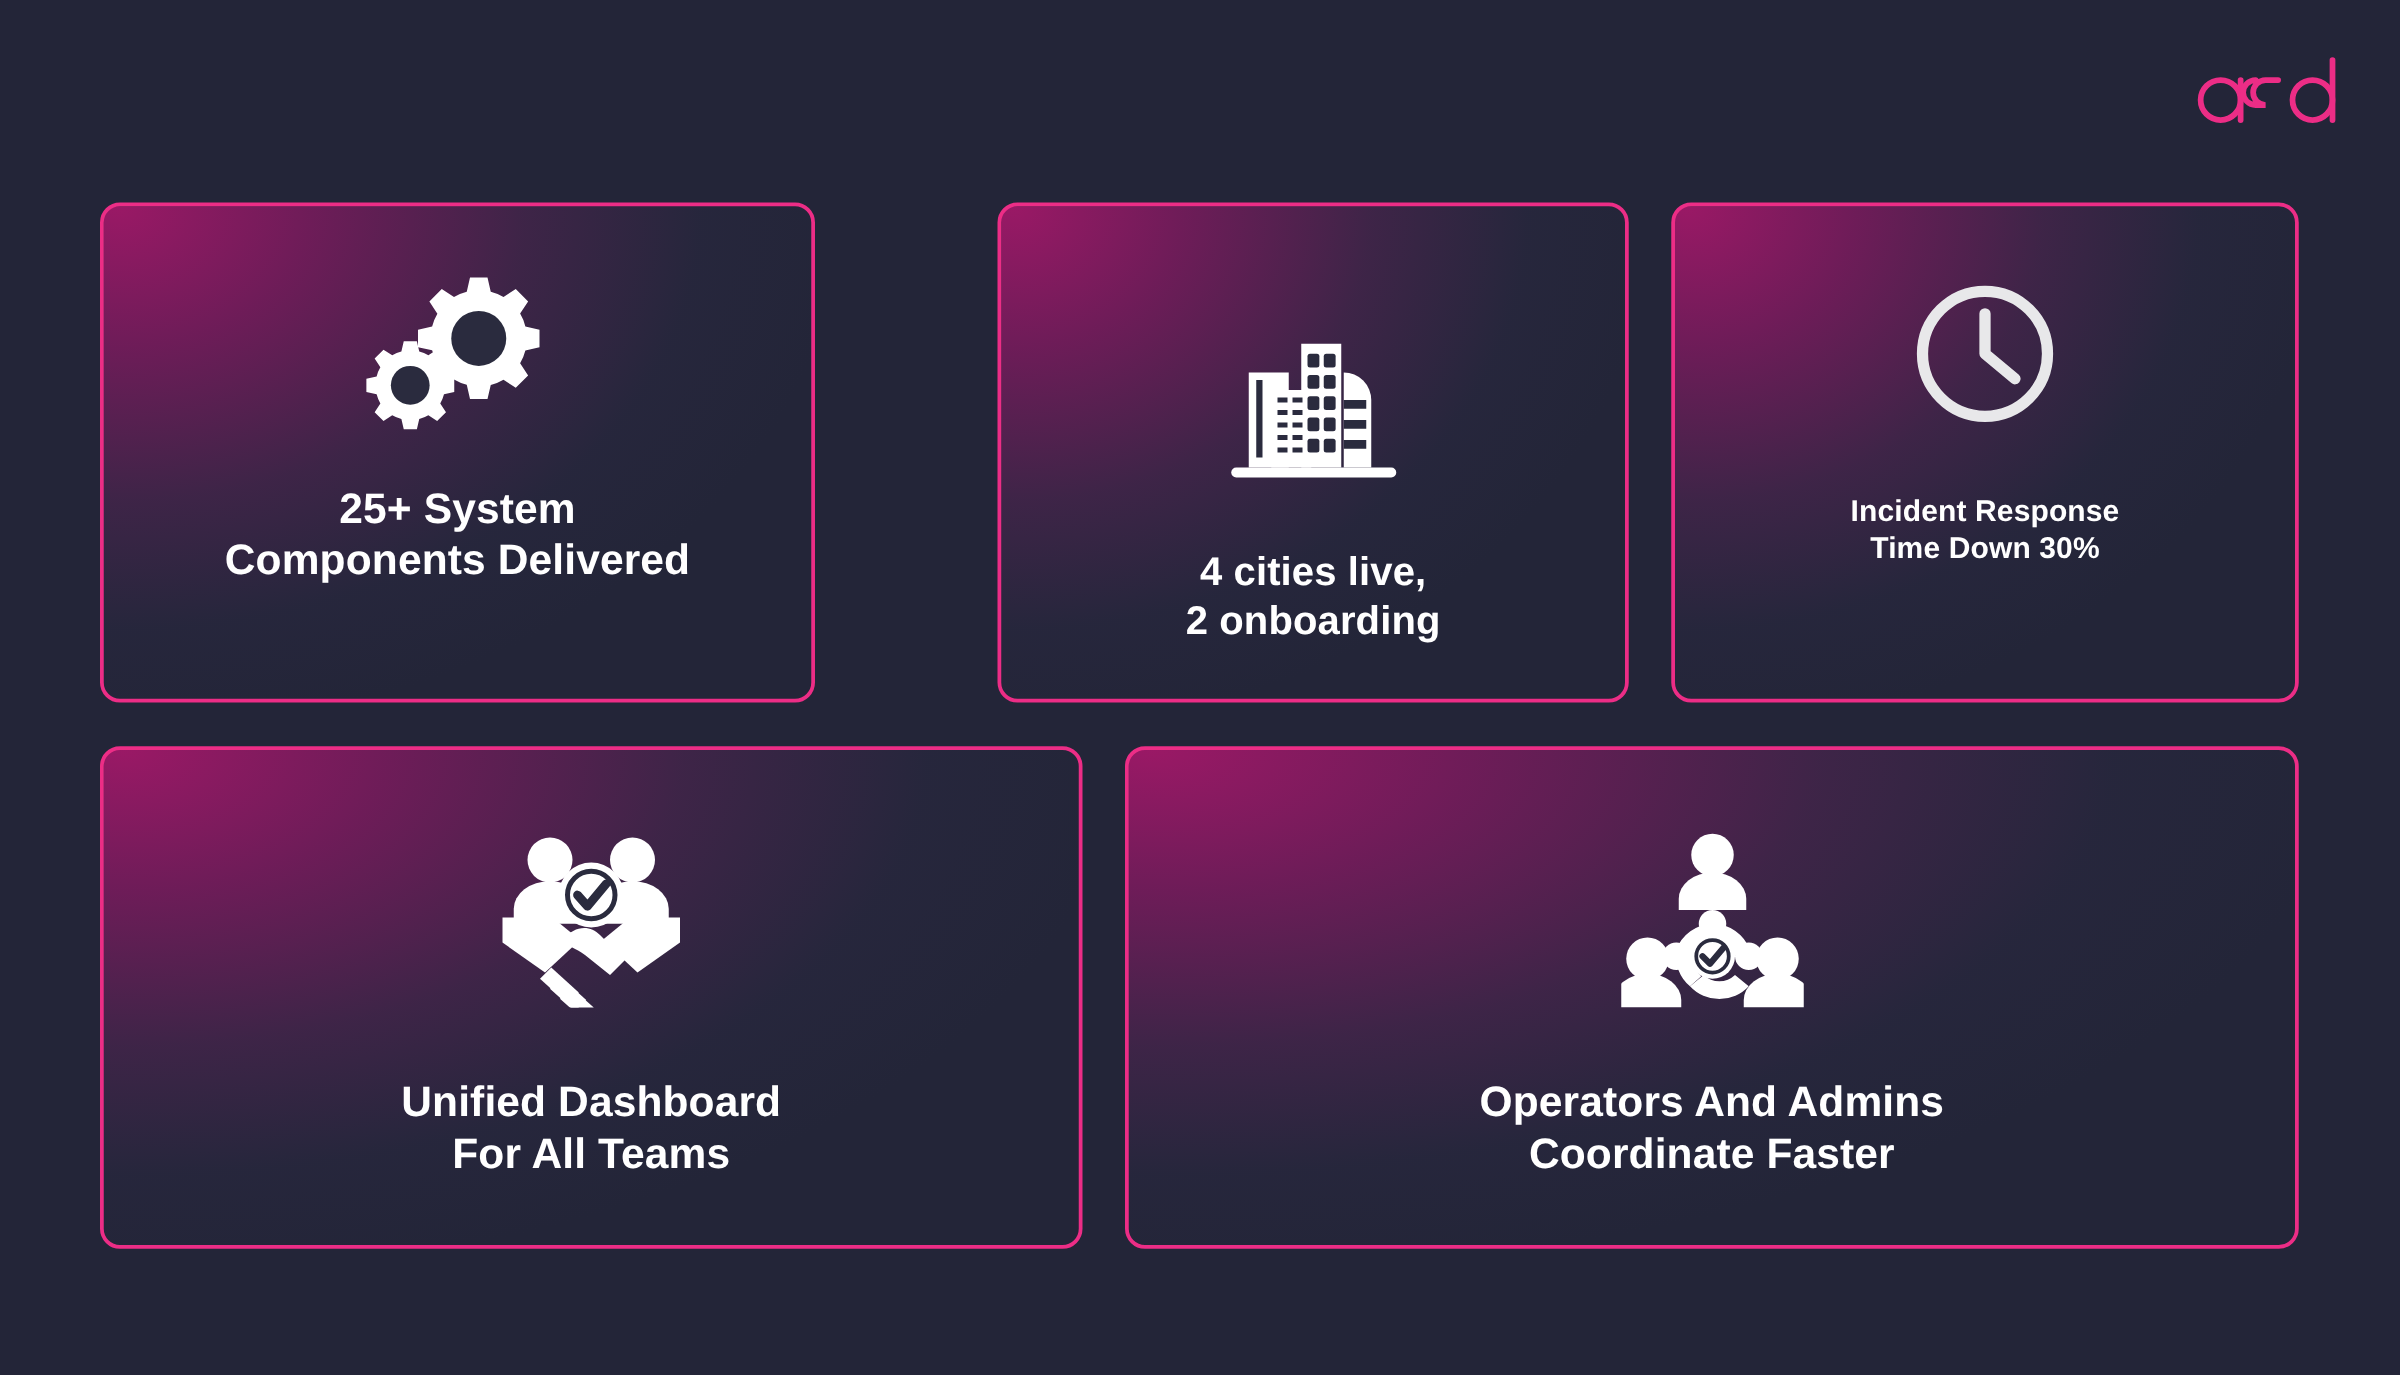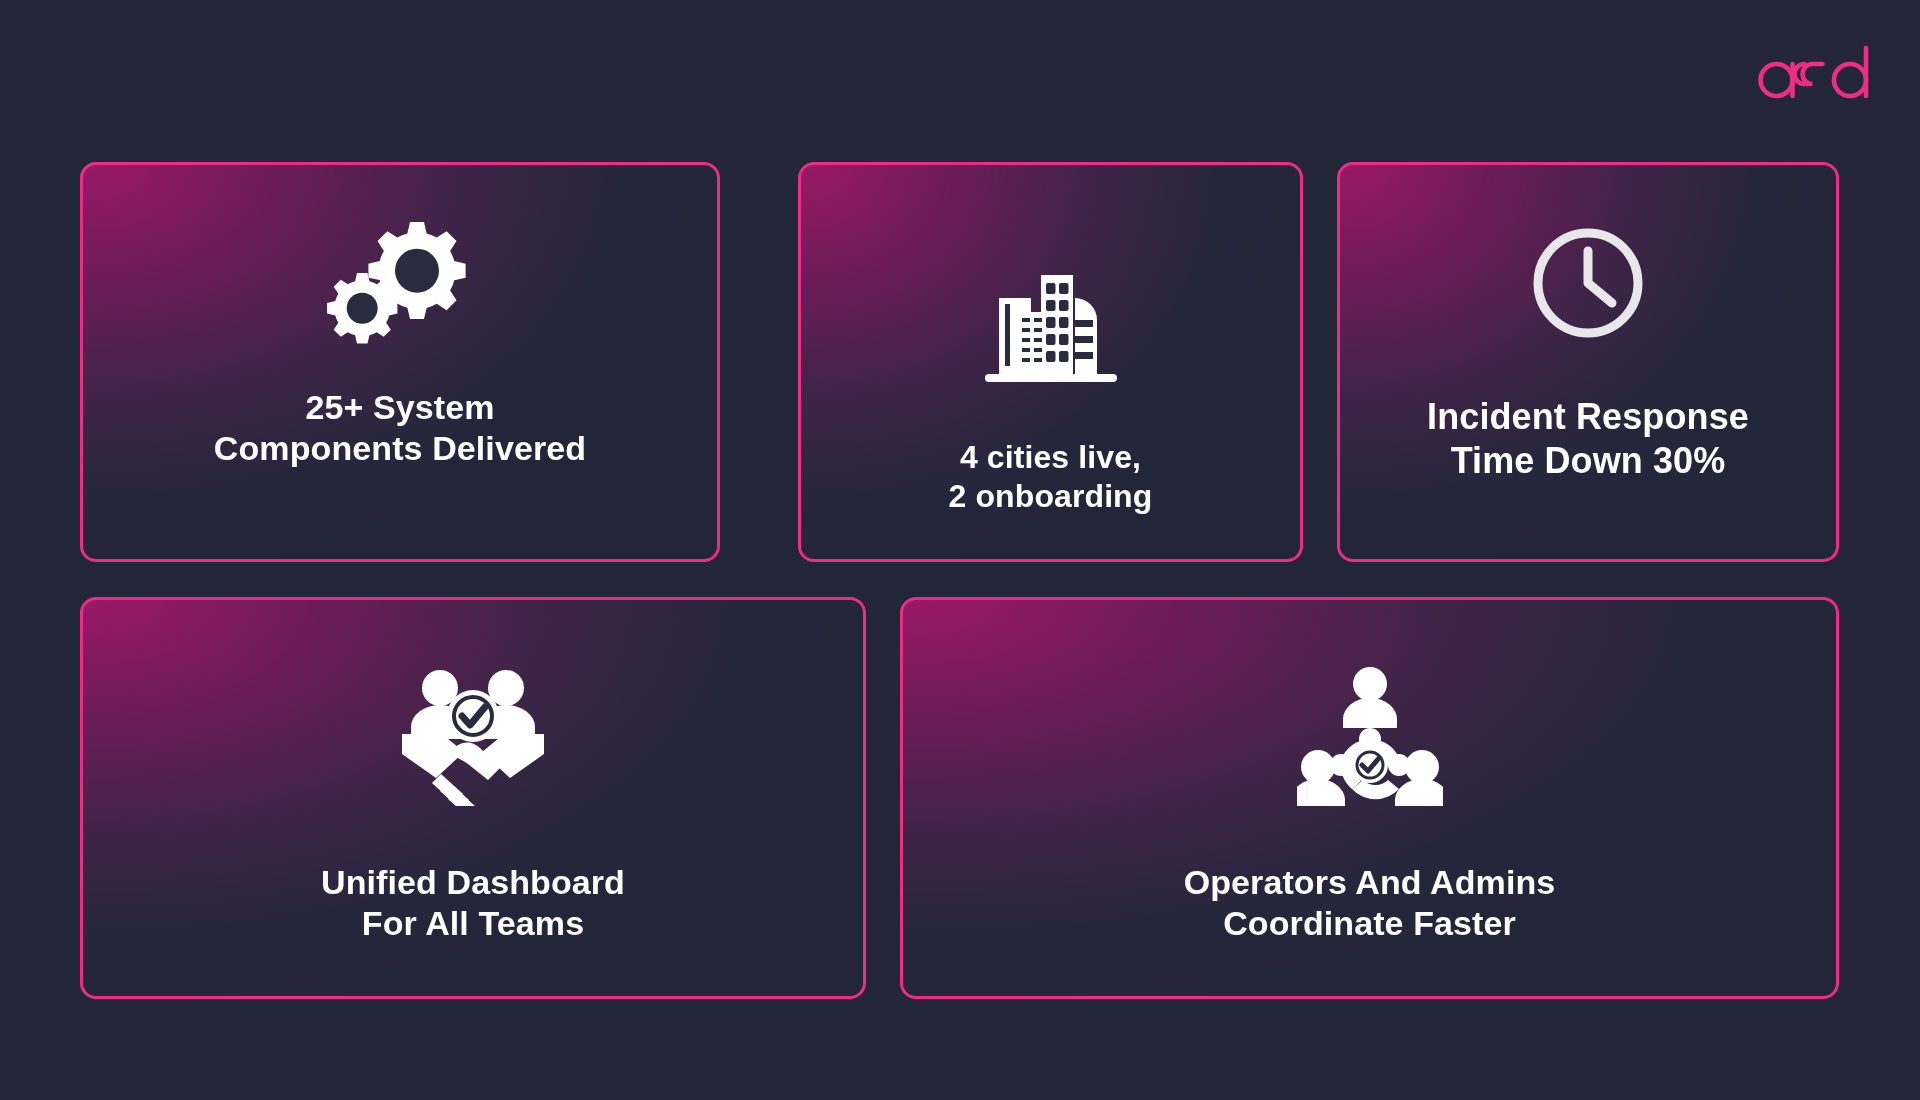--- a/index.html
+++ b/index.html
@@ -64,40 +64,40 @@
     font-weight: bold;
     text-align: center;
     letter-spacing: 0.1px;
     line-height: 1.22;
     white-space: pre-line;
   }
 
   
   #card-components {
     left: 80px;  top: 162px;
-    width: 640px; height: 400px;
+    width: 572px; height: 400px;
   }
   #card-components .card-icon { margin-top: 42px; height: 150px; }
   #card-components .card-title { margin-top: 30px; font-size: 34px; }
 
   
   #card-cities {
     left: 798px; top: 162px;
     width: 505px; height: 400px; justify-content: center;
   }
   #card-cities .card-icon { margin-top: 42px; height: 150px; }
   #card-cities .card-title { margin-top: 38px; font-size: 32px; }
 
   
   #card-incident {
     left: 1337px; top: 162px;
     width: 502px; height: 400px;
   }
   #card-incident .card-icon { margin-top: 44px; height: 148px; }
-  #card-incident .card-title { margin-top: 38px; font-size: 36px; }
+  #card-incident .card-title { margin-top: 38px; font-size: 24px; }
 
   
   #card-dashboard {
     left: 80px;  top: 597px;
     width: 786px; height: 402px;
   }
   #card-dashboard .card-icon { margin-top: 54px; height: 164px; }
   #card-dashboard .card-title { margin-top: 44px; font-size: 34px; }
 
   

